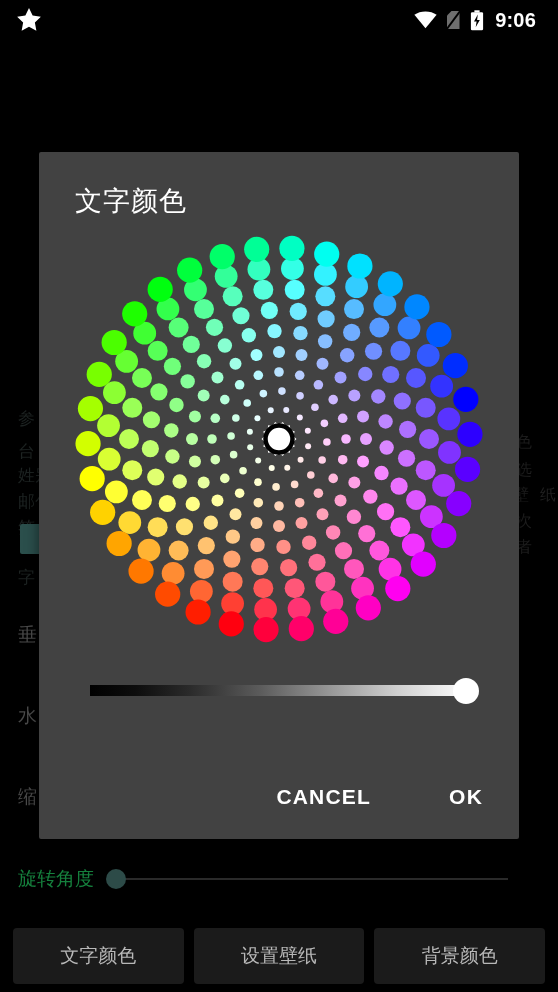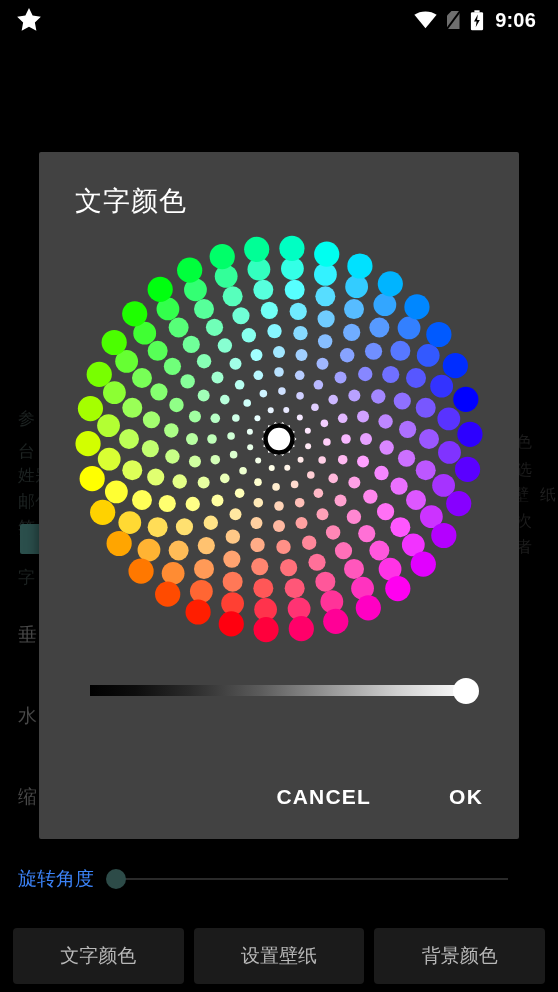--- a/index.html
+++ b/index.html
@@ -79,21 +79,21 @@
     background: #2b4f4c;
     border-radius: 2px;
   }
   #rotate-row {
     position: absolute;
     left: 0; top: 862px;
     width: 558px; height: 34px;
     display: flex; align-items: center;
   }
   #rotate-label {
-    color: #3b82f6;
+    color: #15803d;
     font-size: 19px;
     margin-left: 18px;
   }
   #rotate-track {
     position: relative;
     margin-left: 22px;
     height: 2px;
     width: 392px;
     background: #2a2a2a;
   }

